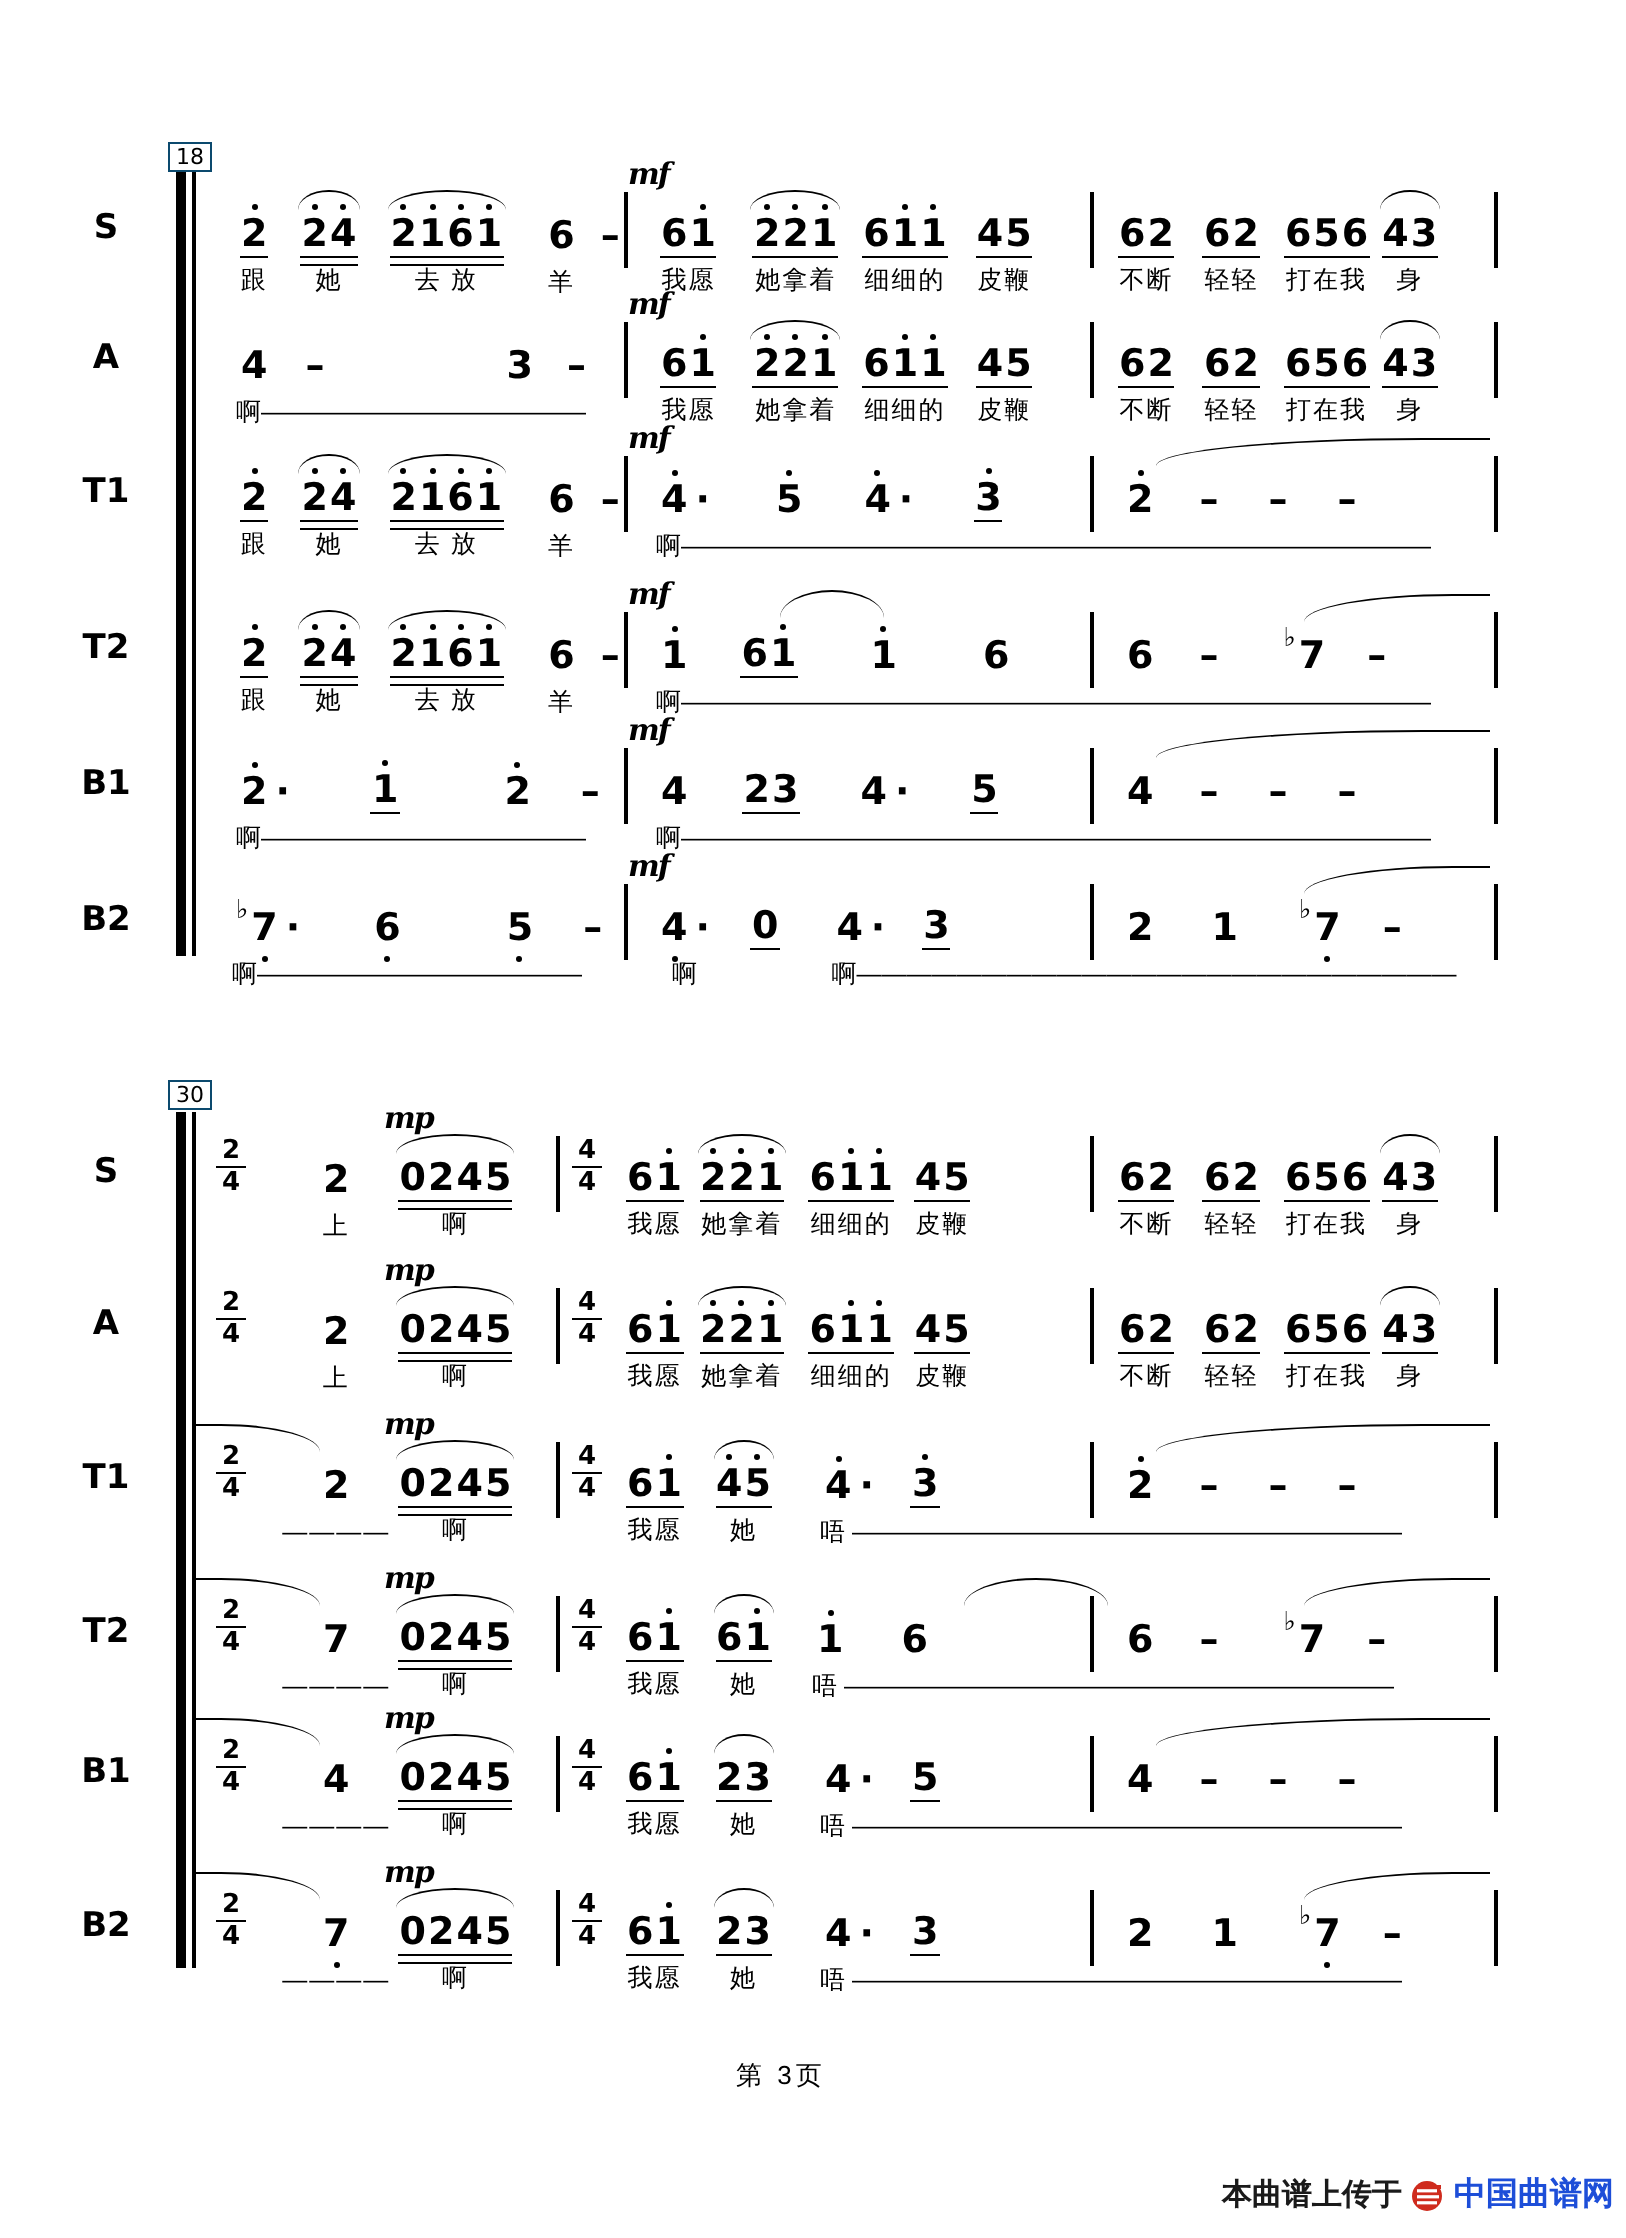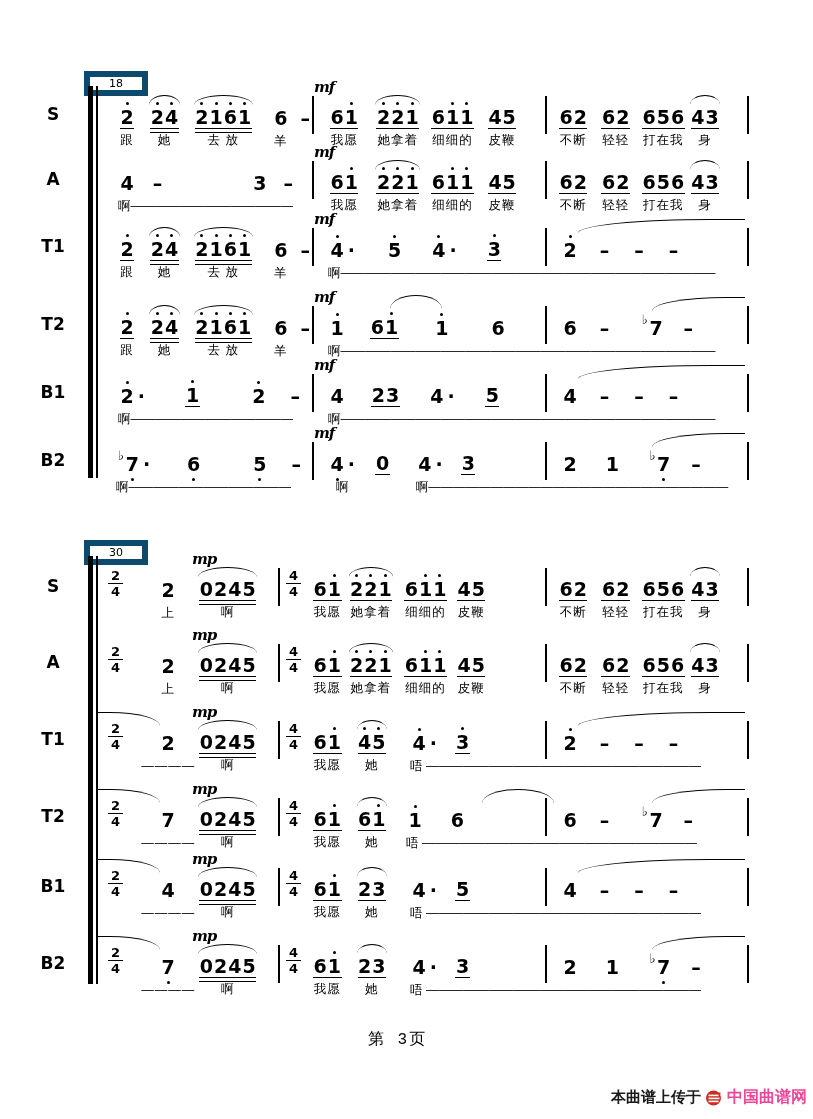--- a/index.html
+++ b/index.html
@@ -2,22 +2,22 @@
 <html><head>
 <meta charset="utf-8">
 <style>
   html,body{margin:0;padding:0;background:#e8e8e8;}
   #page{position:relative;width:813px;height:1119px;background:#ffffff;margin:0 auto;
         font-family:"DejaVu Sans",sans-serif;color:#000;overflow:hidden;}
   
   .sysbar{position:absolute;width:5px;background:#000;}
   .sysbar2{position:absolute;width:2px;background:#000;}
   
-  .mnum{position:absolute;border:6px solid #0c4a6e;font-size:11px;line-height:13px;
-        padding:0 19px;background:#fff;font-family:"DejaVu Sans",sans-serif;}
+  .mnum{position:absolute;border:1px solid #0c4a6e;font-size:11px;line-height:13px;
+        padding:0 3px;background:#fff;font-family:"DejaVu Sans",sans-serif;}
   
   .vrow{position:absolute;left:0;width:813px;height:26px;}
   .vlabel{position:absolute;left:28px;width:50px;top:1px;text-align:center;
           font-size:17px;font-weight:bold;}
   .measure{position:absolute;top:0;height:26px;display:flex;align-items:flex-end;}
   .bar,.endbar{position:absolute;top:-7px;width:1.6px;height:38px;background:#000;}
   .dyn{position:absolute;top:-25px;font-family:"DejaVu Serif",serif;font-style:italic;
        font-weight:bold;font-size:15px;letter-spacing:-1px;}
   .ts{display:flex;flex-direction:column;align-items:center;align-self:flex-start;
       margin-top:-7px;margin-left:8px;font-size:13px;font-weight:bold;line-height:15px;}
@@ -42,22 +42,22 @@
   .ly{position:absolute;top:26px;left:50%;transform:translateX(-50%);
       font-size:12.5px;font-weight:normal;letter-spacing:1px;white-space:nowrap;
       font-family:sans-serif;line-height:14px;}
   .ly.ll{left:-2px;transform:none;letter-spacing:0;}
   
   .slur{position:absolute;height:13px;border-top:1.7px solid #000;top:-16px;}
   .sl-arc{border-radius:50% 50% 0 0/100% 100% 0 0;}
   .sl-out{border-radius:80% 0 0 0/100% 0 0 0;}
   .sl-in{border-radius:0 80% 0 0/0 100% 0 0;}
   
-  .footer{position:absolute;top:1029px;left:368px;font-size:16px;letter-spacing:2px;
-      font-family:Liberation Mono, monospace;}
+  .footer{position:absolute;top:1029px;left:368px;font-size:13px;letter-spacing:2px;
+      font-family:Liberation Sans, sans-serif;}
   .wm{position:absolute;top:1087px;right:6px;display:flex;align-items:center;gap:4px;}
   .wm .pre{font-size:15px;font-weight:bold;color:#1a1a1a;font-family:sans-serif;}
   .wm .brand{font-size:16px;font-weight:bold;font-family:sans-serif;}
 </style>
 </head>
 <body>
 
 <div id="page">
   <div class="mnum" style="left:84px;top:71px;">18</div>
   <div class="mnum" style="left:84px;top:540px;">30</div>
@@ -871,15 +871,15 @@
 
   <div class="wm">
     <span class="pre">本曲谱上传于</span>
     <svg width="18" height="18" viewBox="0 0 18 18">
       <circle cx="8.5" cy="9" r="7.5" fill="#cf2b1d"></circle>
       <rect x="3.5" y="5.6" width="10" height="1.6" fill="#ffffff"></rect>
       <rect x="3.5" y="8.6" width="11" height="1.6" fill="#ffffff"></rect>
       <rect x="3.5" y="11.6" width="10" height="1.6" fill="#ffffff"></rect>
       <rect x="13.5" y="3.5" width="2" height="2" fill="#cf2b1d"></rect>
     </svg>
-    <span class="brand" style="color: #ec4899;">中国曲谱网</span>
+    <span class="brand" style="color: #1d4ed8;">中国曲谱网</span>
   </div>
 </div>
 
 </body></html>

